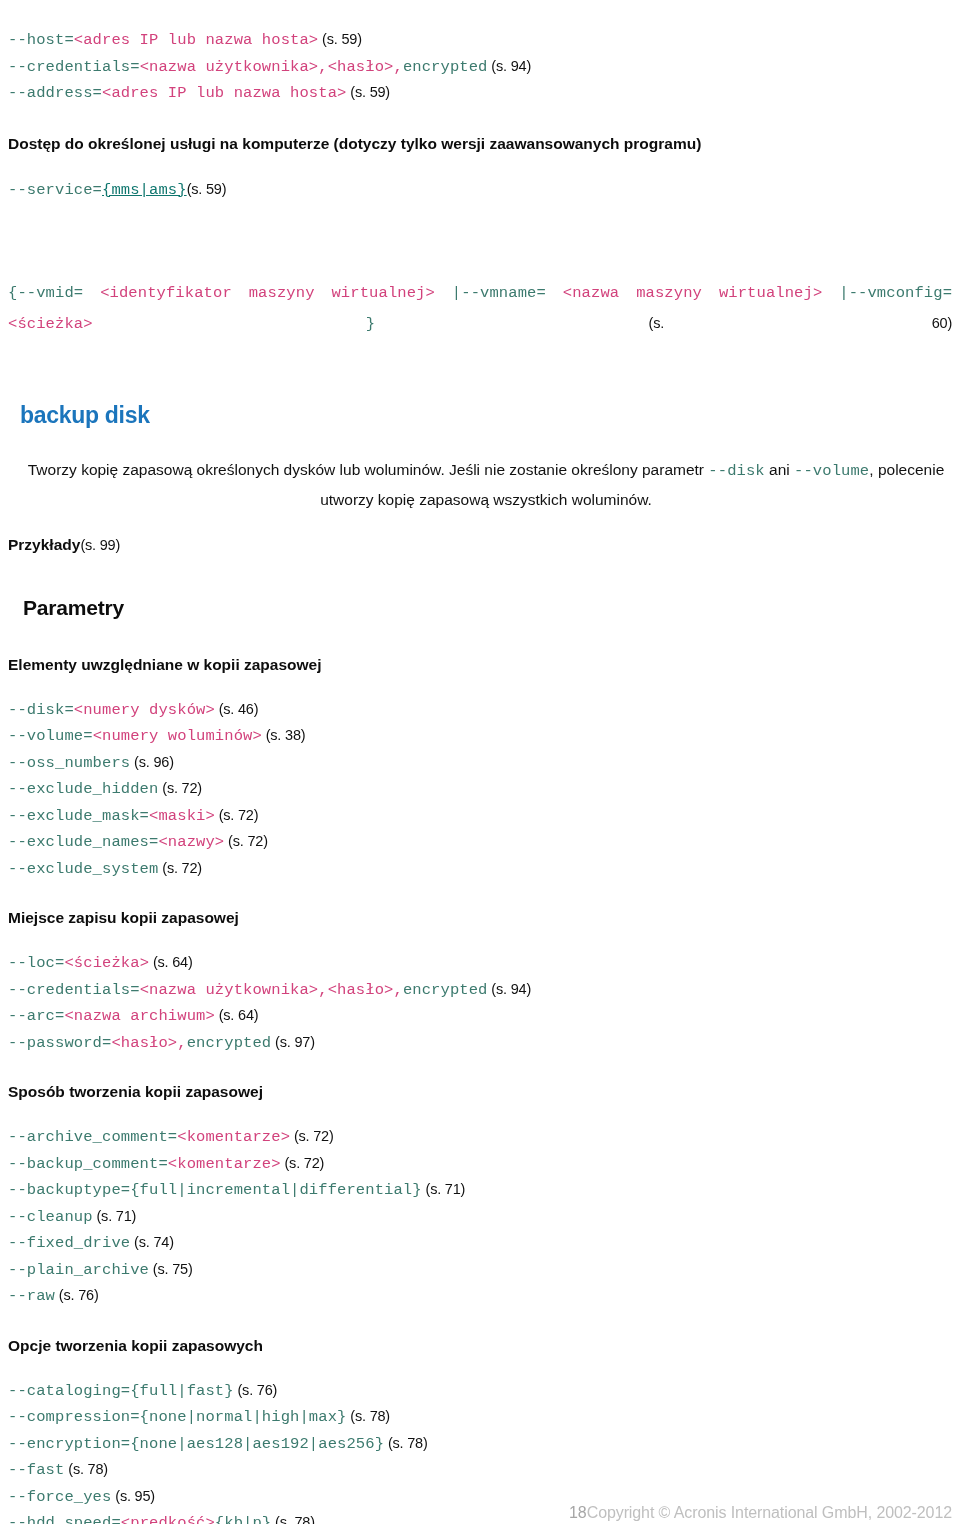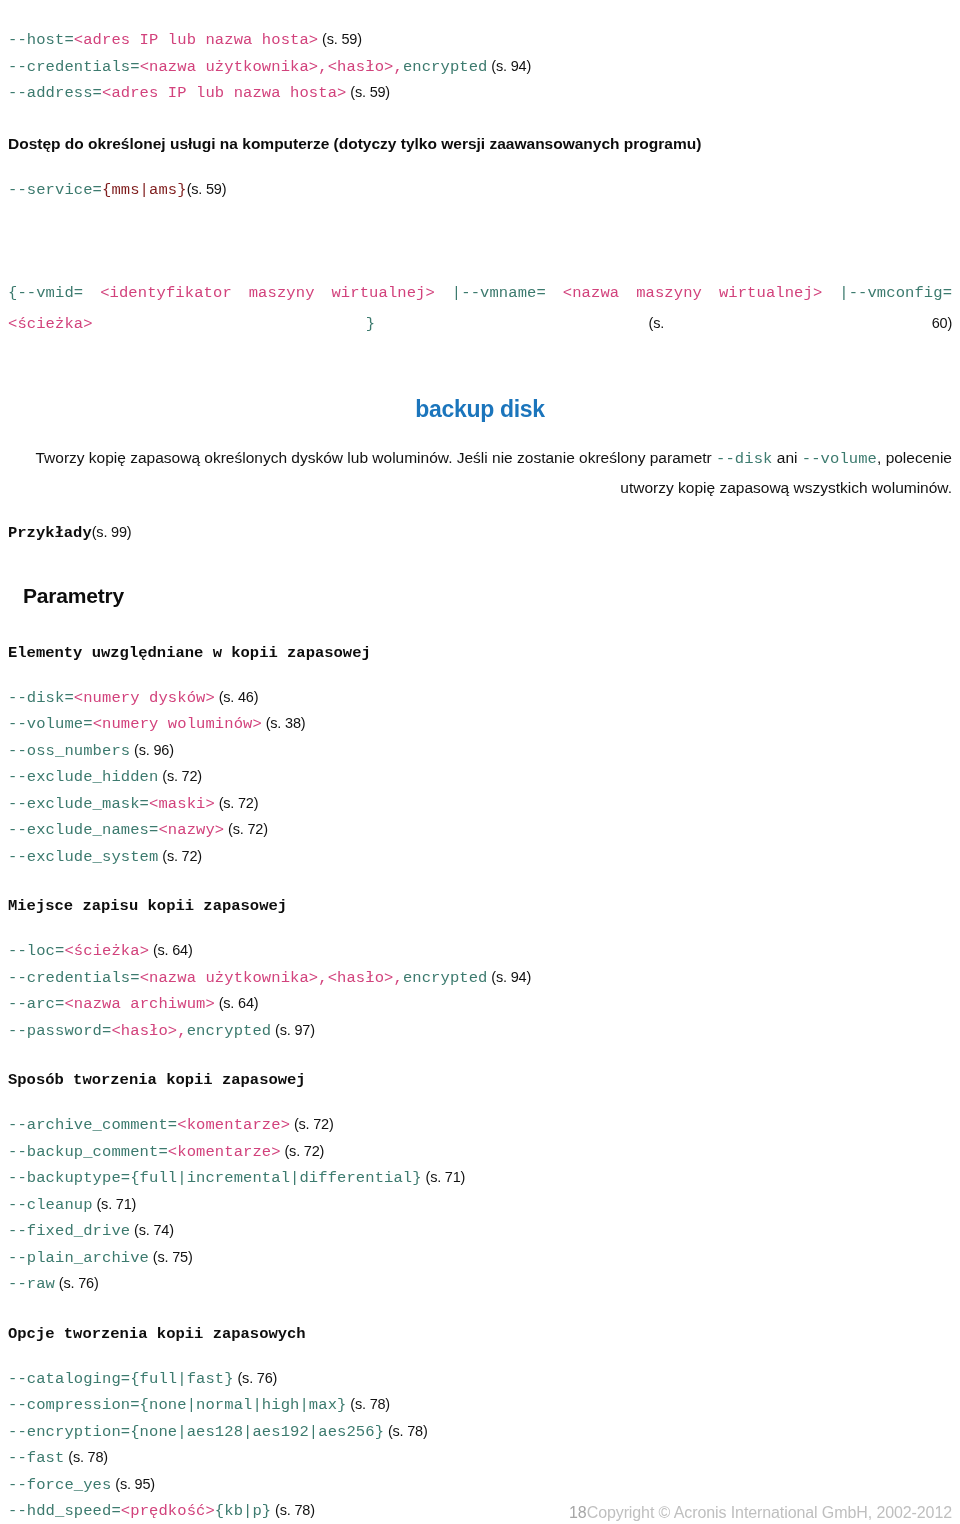--- a/index.html
+++ b/index.html
@@ -32,21 +32,21 @@
 
   
   .mono {
     font-family: "Liberation Mono", "DejaVu Sans Mono", monospace;
     font-size: 15.5px;
     line-height: 26.5px;
     letter-spacing: 0.1px;
   }
   .flag   { color: #3c7a6e; }
   .ph     { color: #d2427c; }
-  .brace  { color: #7f1d1d; }
+  .brace  { color: #0f766e; text-decoration: underline; }
   .ref {
     font-family: "Liberation Sans", sans-serif;
     font-size: 14.5px;
     color: #111111;
     letter-spacing: -0.2px;
   }
 
   
   .codeblock {
     margin: 0;
@@ -68,52 +68,50 @@
     content: "";
     display: inline-block;
     width: 100%;
   }
 
   
   .body-text {
     font-size: 15.5px;
     line-height: 29px;
     color: #111111;
-    text-align: right;
+    text-align: center;
     margin-left: 12px;
   }
   .bold-line {
     font-weight: bold;
     font-size: 15.5px;
     line-height: 28px;
     color: #0d0d0d;
   }
   h2.section-title {
     font-size: 21px;
     font-weight: bold;
     color: #0d0d0d;
     margin: 15px;
     line-height: 30px;
     letter-spacing: -0.2px;
   }
   h1.cmd-title {
     font-size: 23px;
     font-weight: bold;
     color: #1b75bc;
-    margin: 6px;
+    margin: 12px;
     line-height: 32px;
     letter-spacing: -0.3px;
-    text-align: center;
   }
   .sub-head {
     font-size: 15.5px;
     font-weight: bold;
     color: #0d0d0d;
     line-height: 26px;
-    font-family: Liberation Mono, monospace;
   }
   .sp-12 { height: 12px; }
   .sp-14 { height: 14px; }
   .sp-16 { height: 16px; }
   .sp-18 { height: 18px; }
   .sp-20 { height: 20px; }
   .sp-24 { height: 24px; }
 
   
   .footer {

